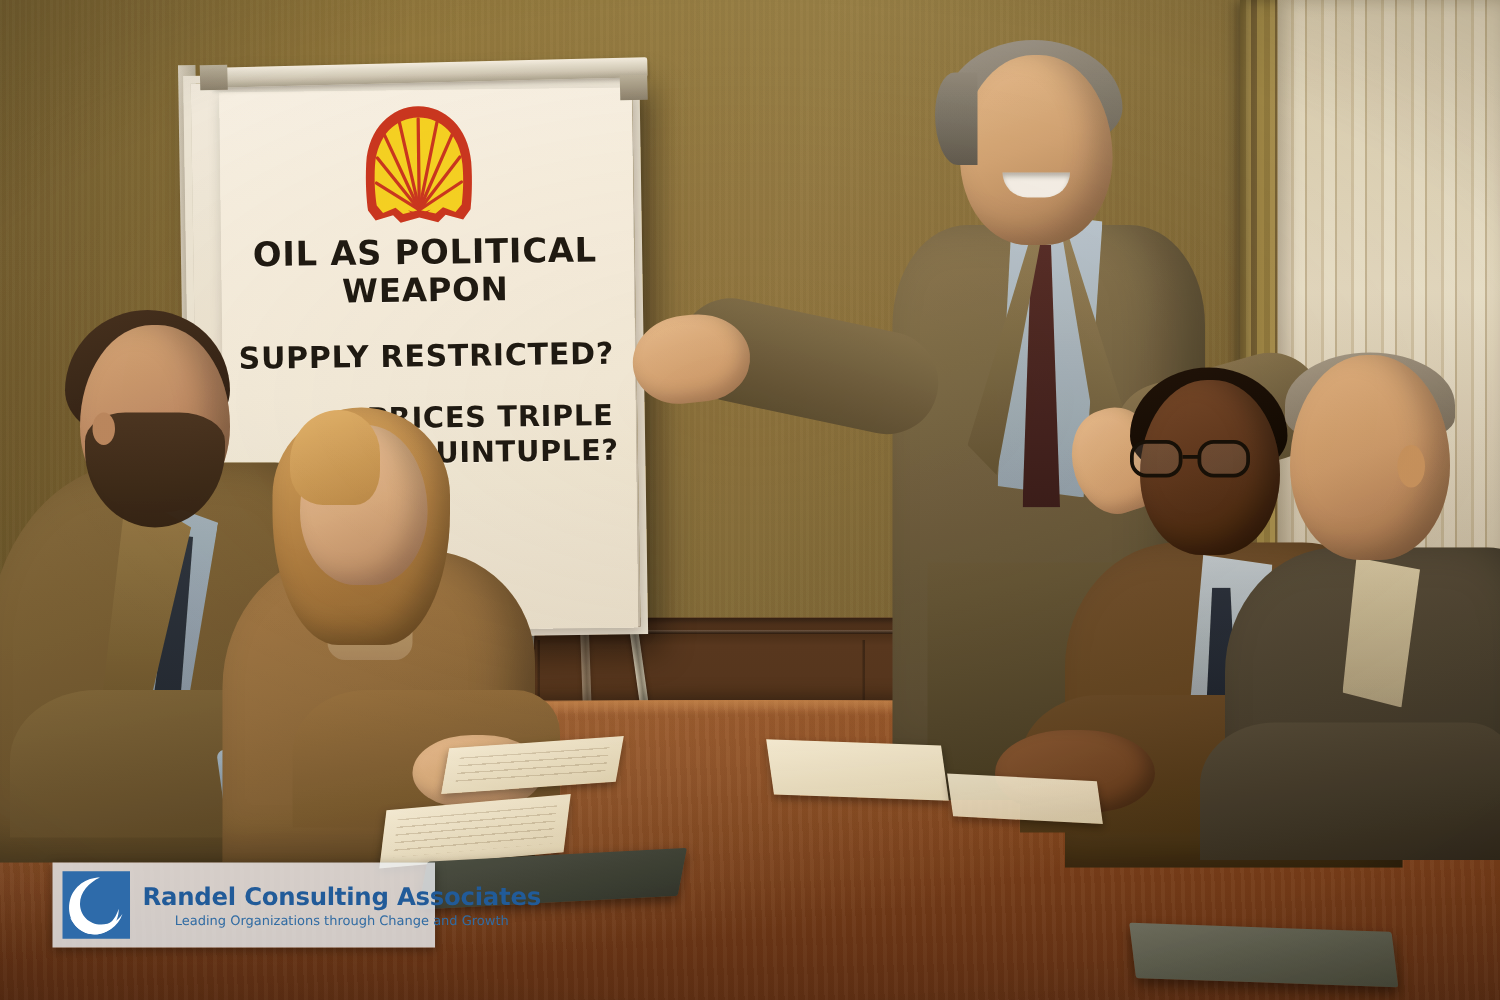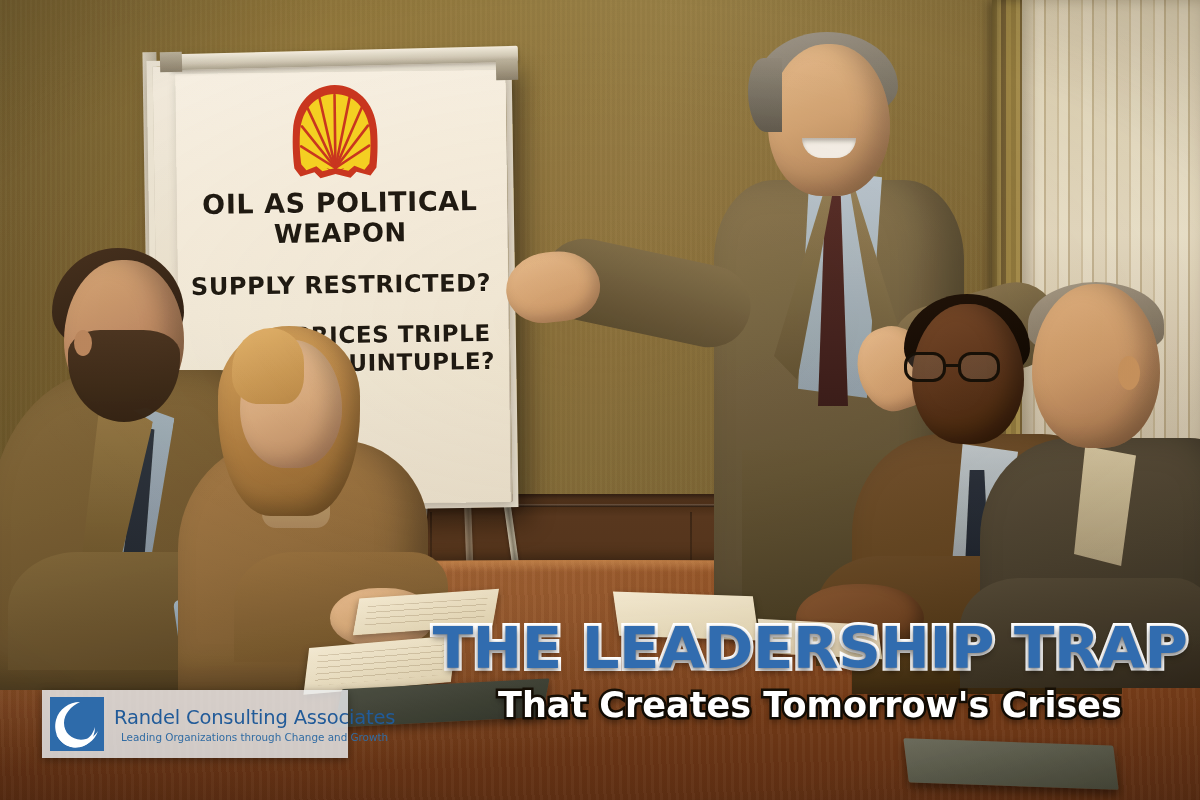--- a/index.html
+++ b/index.html
@@ -514,21 +514,21 @@
     box-shadow:0 2px 8px rgba(0,0,0,.35);
   }
   .logo-mark{
     width:54px; height:54px; flex:0 0 54px;
     background:#2B6CAF; position:relative; overflow:hidden;
   }
   .logo-mark svg{ position:absolute; inset:0; width:100%; height:100%; }
   .logo-text{ display:flex; flex-direction:column; align-items:center; flex:1; }
   .logo-name{
     font-family:"DejaVu Sans", sans-serif;
-    font-weight:400; font-size:19.5px; color:#1F5C9E; letter-spacing:-0.2px;
+    font-weight:700; font-size:19.5px; color:#1F5C9E; letter-spacing:-0.2px;
     white-space:nowrap;
   }
   .logo-tag{
     font-family:"DejaVu Sans", sans-serif;
     font-size:10.4px; color:#2E6DA8; margin-top:2px; white-space:nowrap;
   }
 </style>
 </head>
 <body>
 
@@ -663,24 +663,20 @@
       <div class="rules"></div>
     </div>
   <div class="folder"></div>
   <div class="paper p3"></div>
   <div class="paper p4"></div>
   <div class="folder2"></div>
 
   <div class="warm"></div>
   <div class="grade"></div>
 
-  <div class="title-block">
-    <div class="title-main">THE LEADERSHIP TRAP</div>
-    <div class="title-sub">That Creates Tomorrow's Crises</div>
-  </div>
 
   <div class="logo-box">
     <div class="logo-mark">
       <svg viewBox="0 0 54 54" aria-hidden="true">
         <path d="M45 30 C45 45 33 53 21 50 C9 47 3 35 6 23 C9 12 19 5 30 5 C21 9 14 17 14 26 C14 37 24 45 36 42 C40 41 43 36 45 30 Z" fill="#ffffff"></path>
         <path d="M48 34 C44 46 32 52 21 50 C14 48 9 43 6 37 C12 44 22 47 31 45 C39 43 45 39 48 34 Z" fill="#ffffff"></path>
       </svg>
     </div>
     <div class="logo-text">
       <div class="logo-name">Randel Consulting Associates</div>

